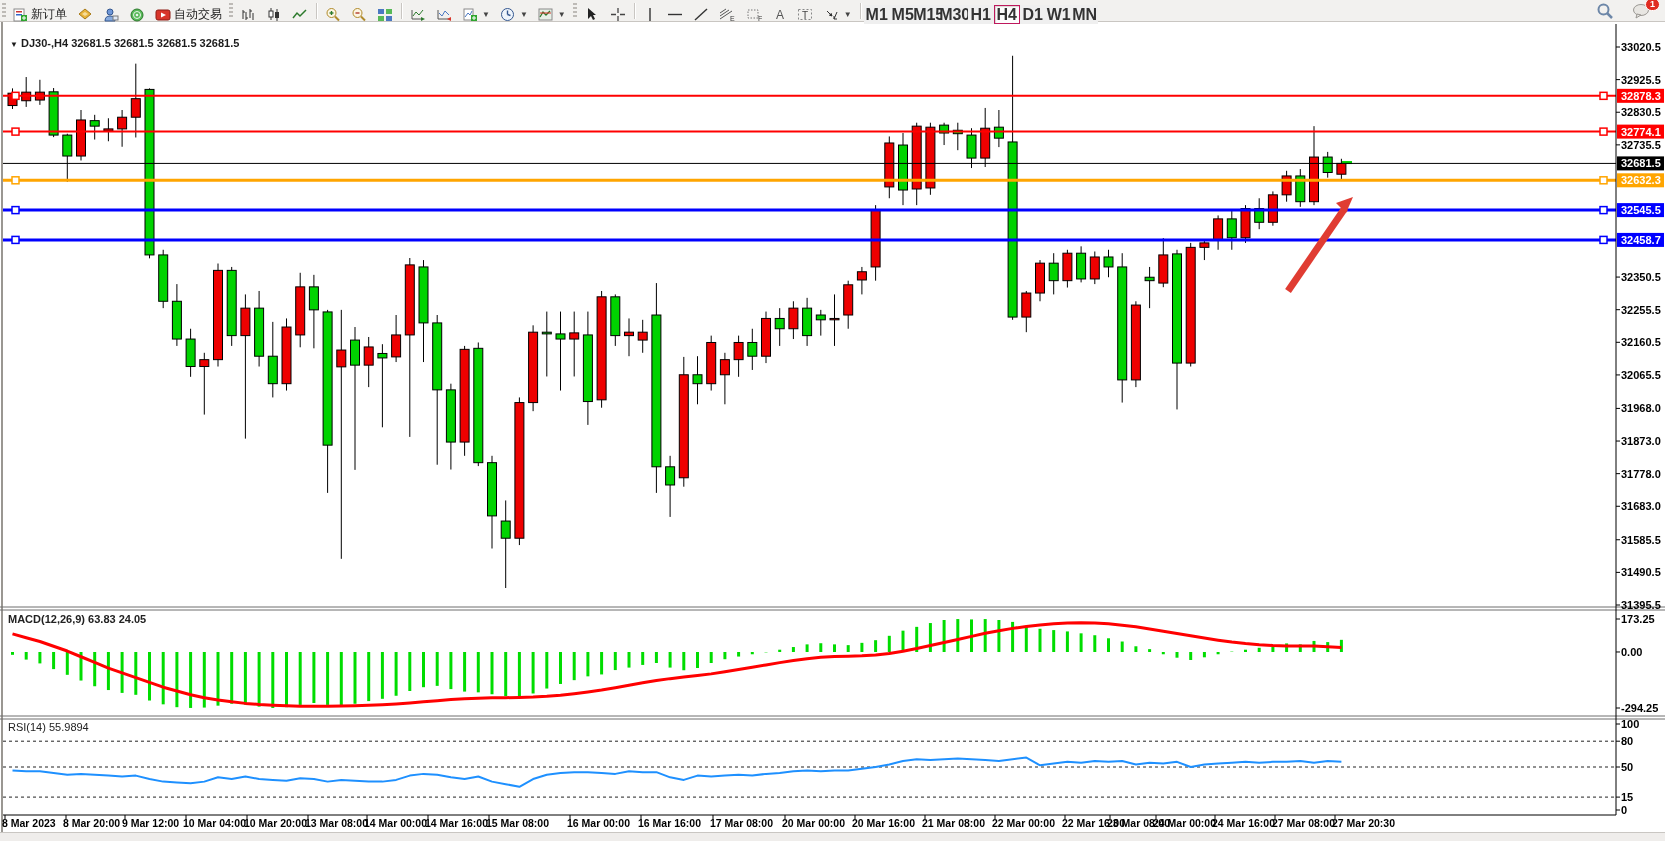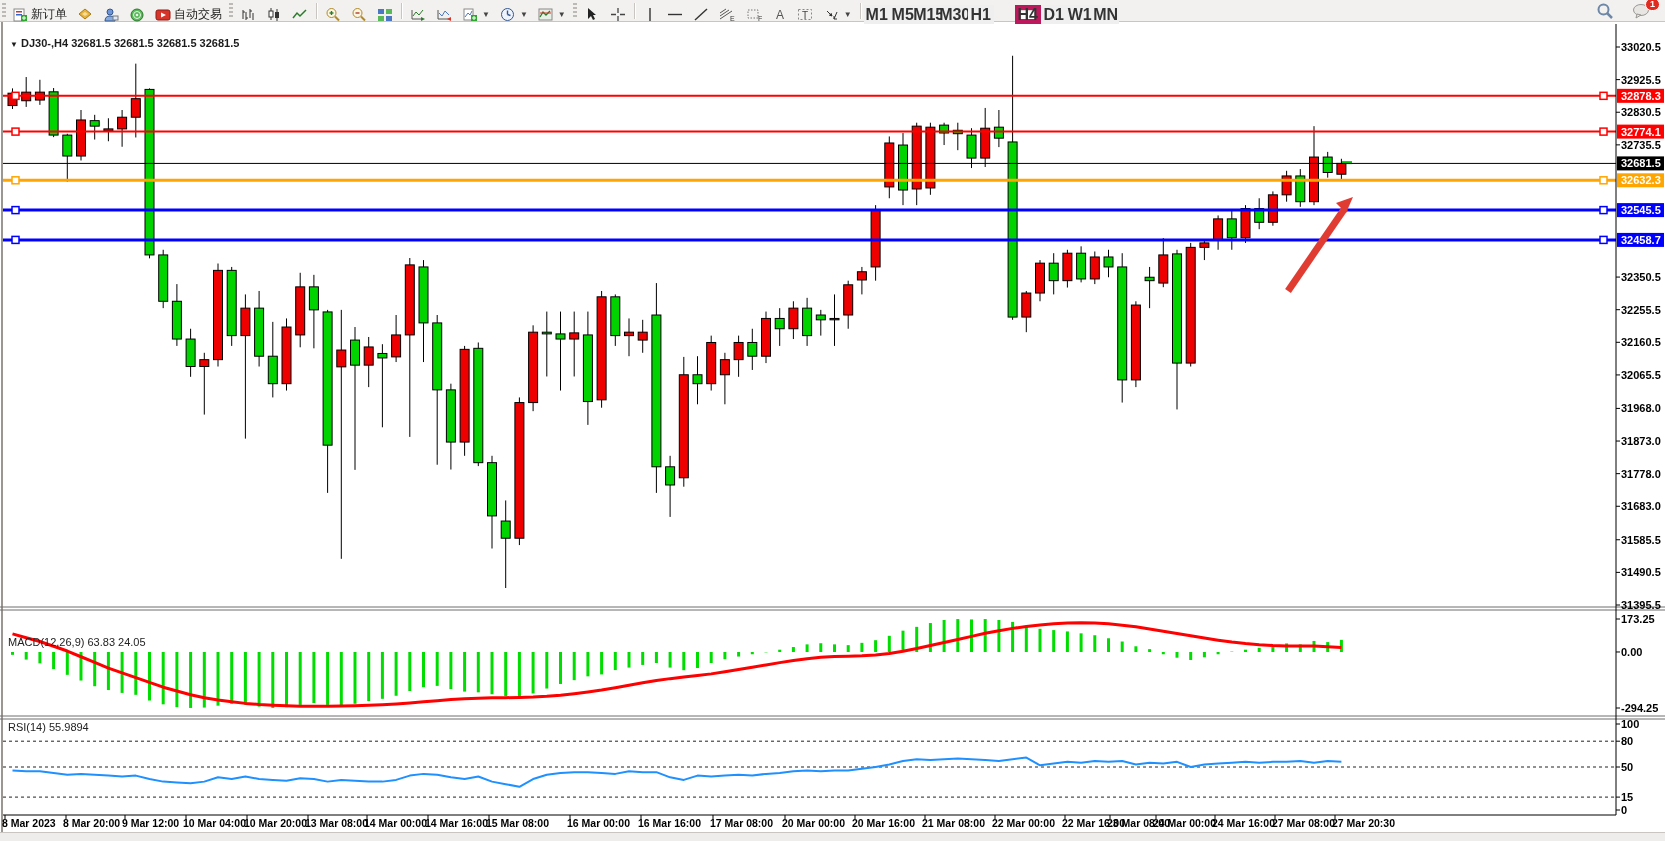--- a/index.html
+++ b/index.html
@@ -9,28 +9,28 @@
     border-bottom:1px solid #c9c6c2;display:flex;align-items:center;z-index:5;font-size:12px;color:#222;}
   .grp{display:flex;align-items:flex-end;height:27px;}
   .sep{width:1px;height:16px;background:#c9c6c2;margin:0 3px;box-shadow:1px 0 0 #ffffff;}
   .grip{width:4px;height:16px;margin:0 2px;background:repeating-linear-gradient(180deg,#bdbab6 0 2px,#f2f1ef 2px 4px);}
   .tbtn{display:flex;align-items:center;gap:3px;border:1px solid transparent;background:transparent;
     padding:1px 4px;height:19px;box-sizing:border-box;font-family:"Liberation Sans",sans-serif;font-size:12px;color:#222;cursor:default;}
   .tbtn svg{display:block;}
   .caret{font-size:8px;color:#444;margin-left:1px;}
   .tf{width:26px;height:19px;display:flex;align-items:center;justify-content:center;
     font-size:16px;font-weight:700;color:#333;border:1px solid transparent;box-sizing:border-box;}
-  .tf.active{background:#fdfdfd;border:5px solid #be185d;box-shadow:inset 1px 1px 1px #d8d5d1;margin-left:21px;}
+  .tf.active{background:#fdfdfd;border:1px solid #be185d;box-shadow:inset 1px 1px 1px #d8d5d1;}
   #tb-right{margin-left:auto;display:flex;align-items:center;margin-right:10px;gap:8px;}
   .badge{position:absolute;top:-4px;right:-6px;background:#e02b20;color:#fff;border-radius:8px;
     font-size:9px;font-weight:700;padding:0 4px;line-height:11px;border:1px solid #fff;}
   
   .ovl{position:absolute;z-index:4;font-size:11px;font-weight:700;color:#1c1c1c;white-space:nowrap;}
   #chart-title{left:10px;top:37px;}
-  #macd-label{left:8px;top:636px;font-weight:400;color:#222;text-align:right;}
+  #macd-label{left:8px;top:613px;font-weight:700;color:#222;text-align:right;}
   #rsi-label{left:8px;top:721px;font-weight:400;color:#222;text-align:center;}
   #chart-svg{position:absolute;left:0;top:0;z-index:1;}
   #win-bottom{position:absolute;left:0;top:832px;width:1665px;height:9px;background:#efedeb;border-top:1px solid #c9c6c2;z-index:2;}
 </style>
 </head>
 <body>
 
 <div id="app">
 
   <div id="toolbar">

